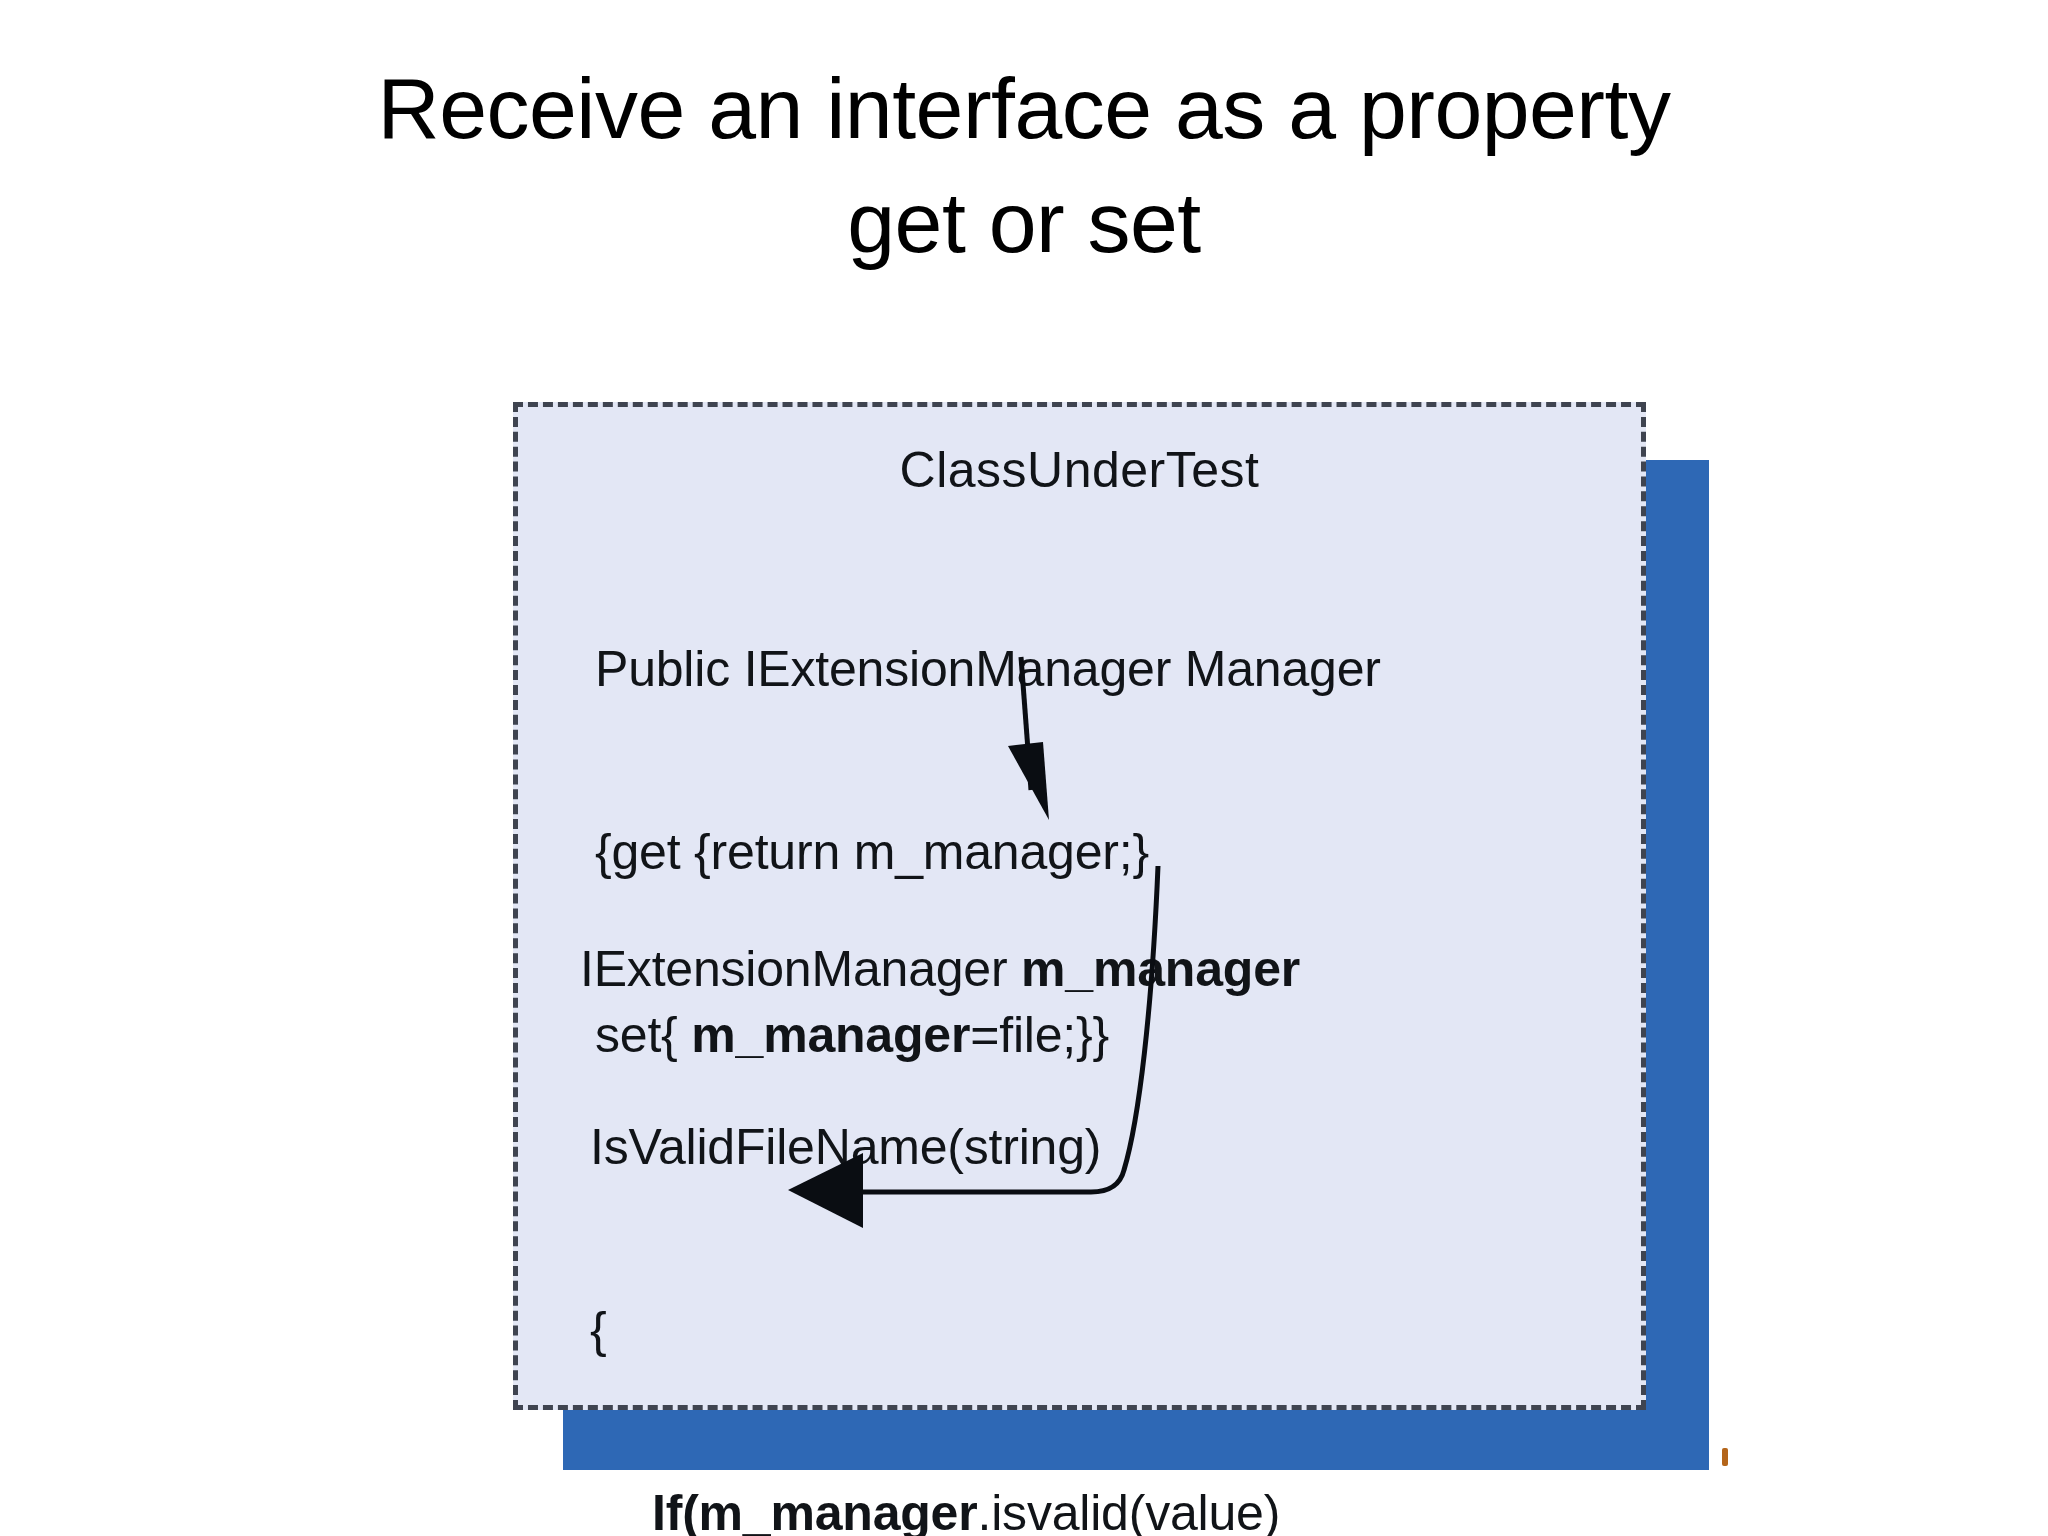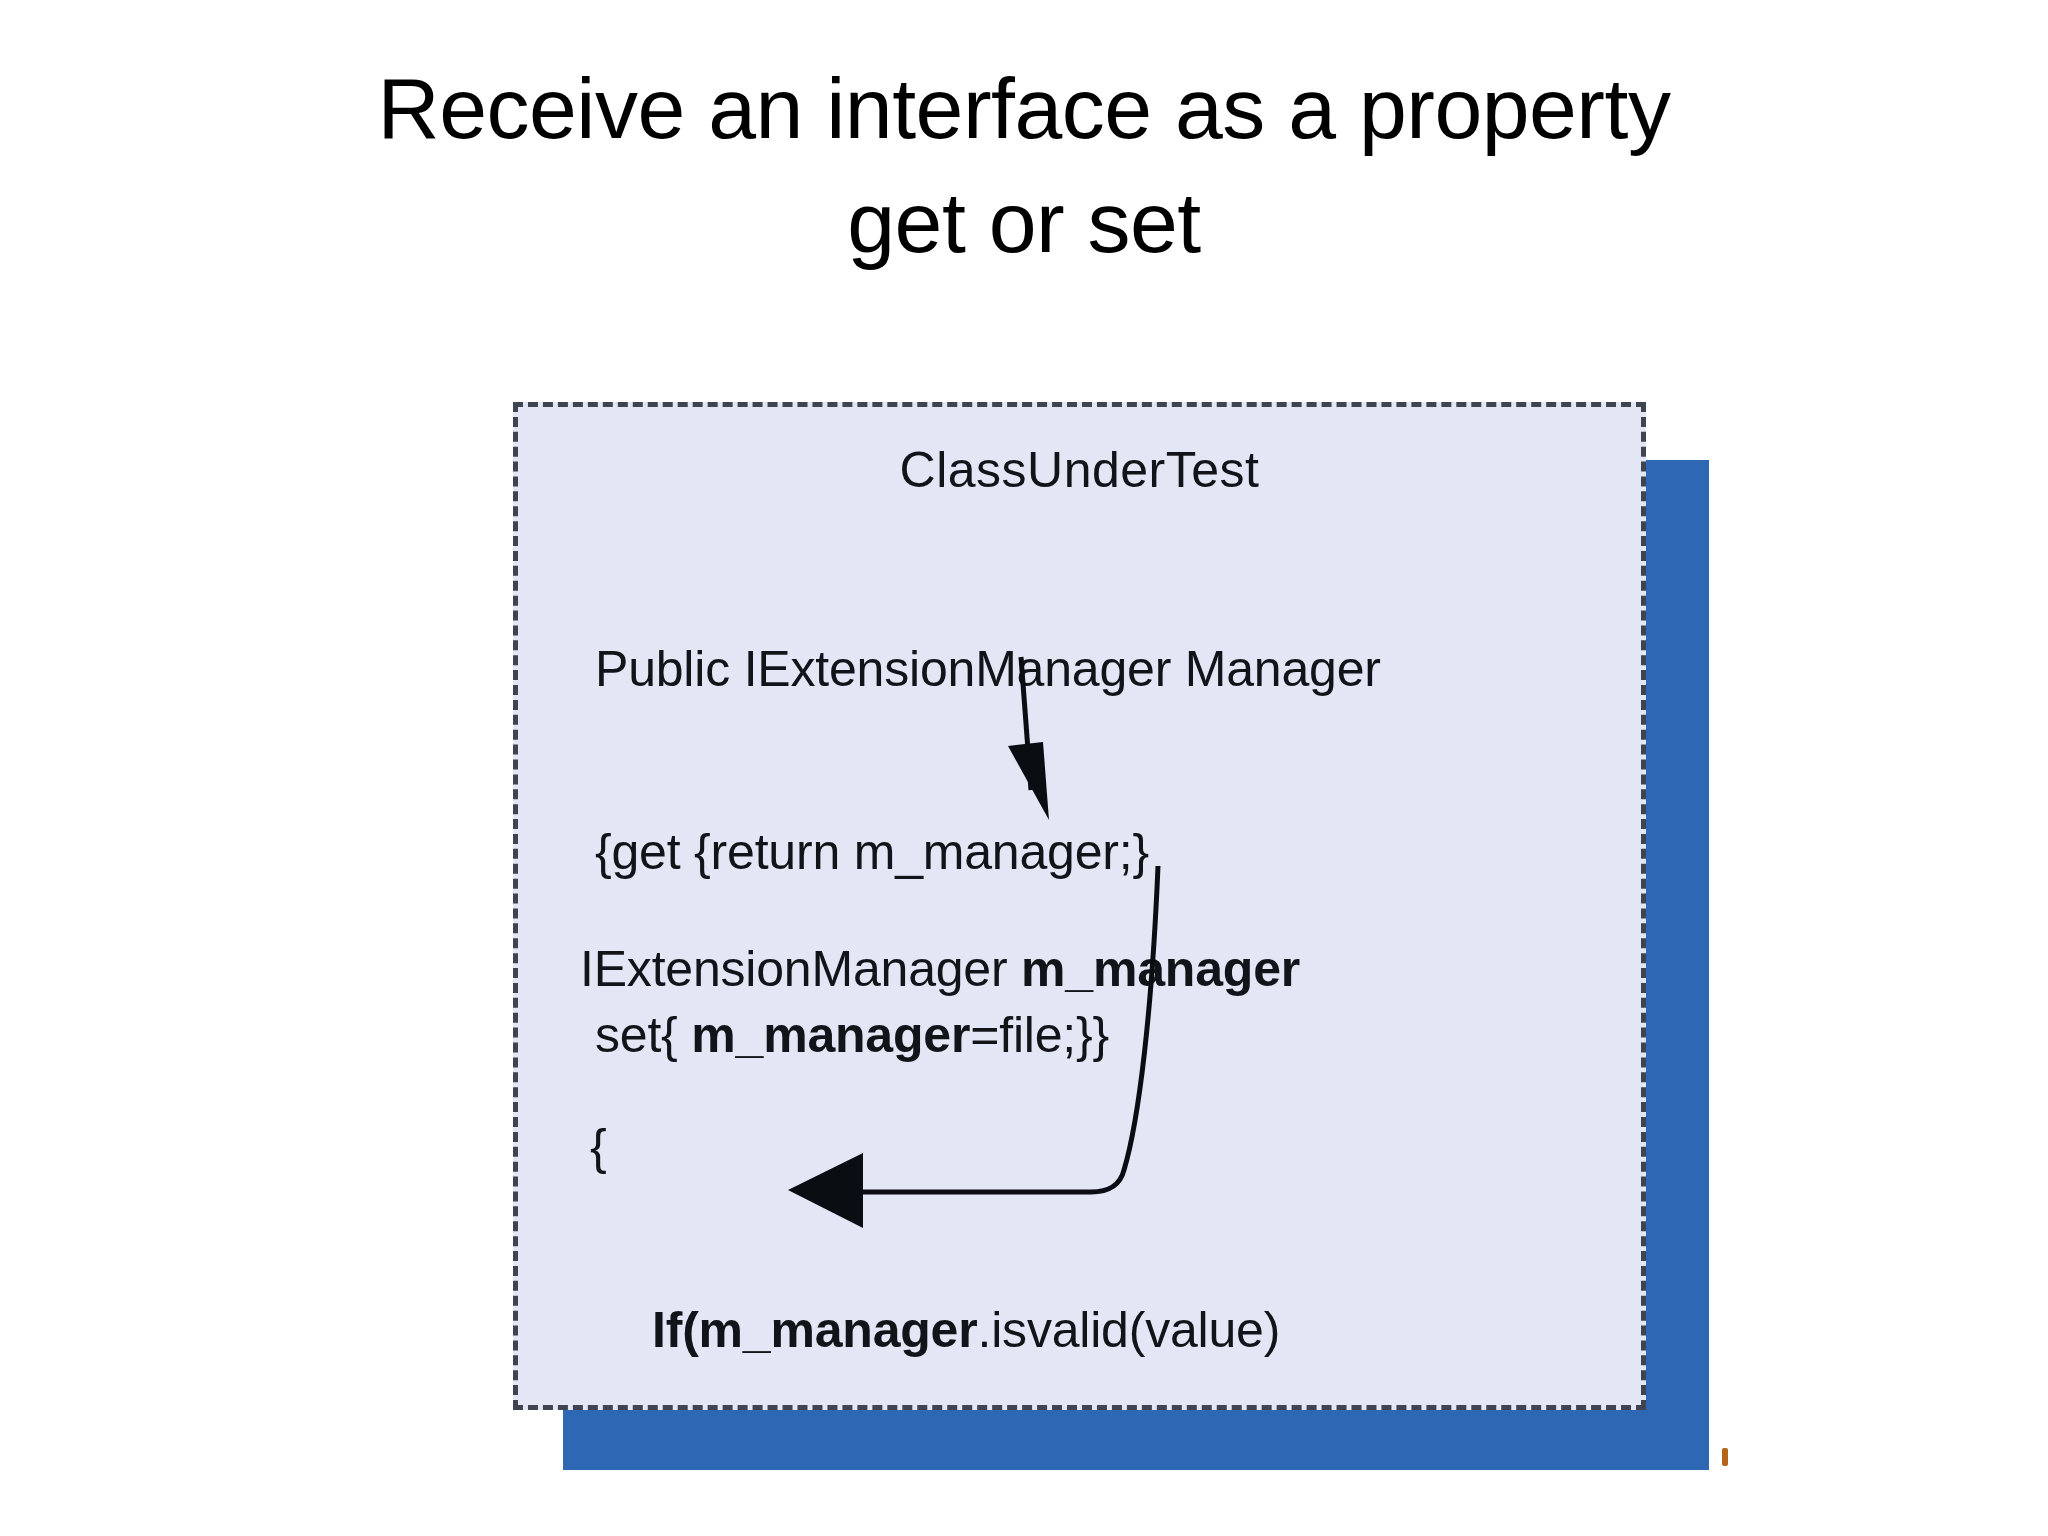--- a/index.html
+++ b/index.html
@@ -125,20 +125,21 @@
       <div>Public IExtensionManager Manager</div>
       <div>{get {return m_manager;}</div>
       <div><span>set{ </span><span class="b">m_manager</span><span>=file;}}</span></div>
     </div>
 
     <div class="code-block" id="field-block">
       <div><span>IExtensionManager </span><span class="b">m_manager</span></div>
     </div>
 
     <div class="code-block" id="method-block">
+      <div>IsValidFileName(string)</div>
       <div>{</div>
       <div style="padding-left:62px"><span class="b">If(m_manager</span><span>.isvalid(value)</span></div>
       
       
     </div>
 
   </div>
 
   <svg id="arrows" viewBox="0 0 2048 1536">
 

